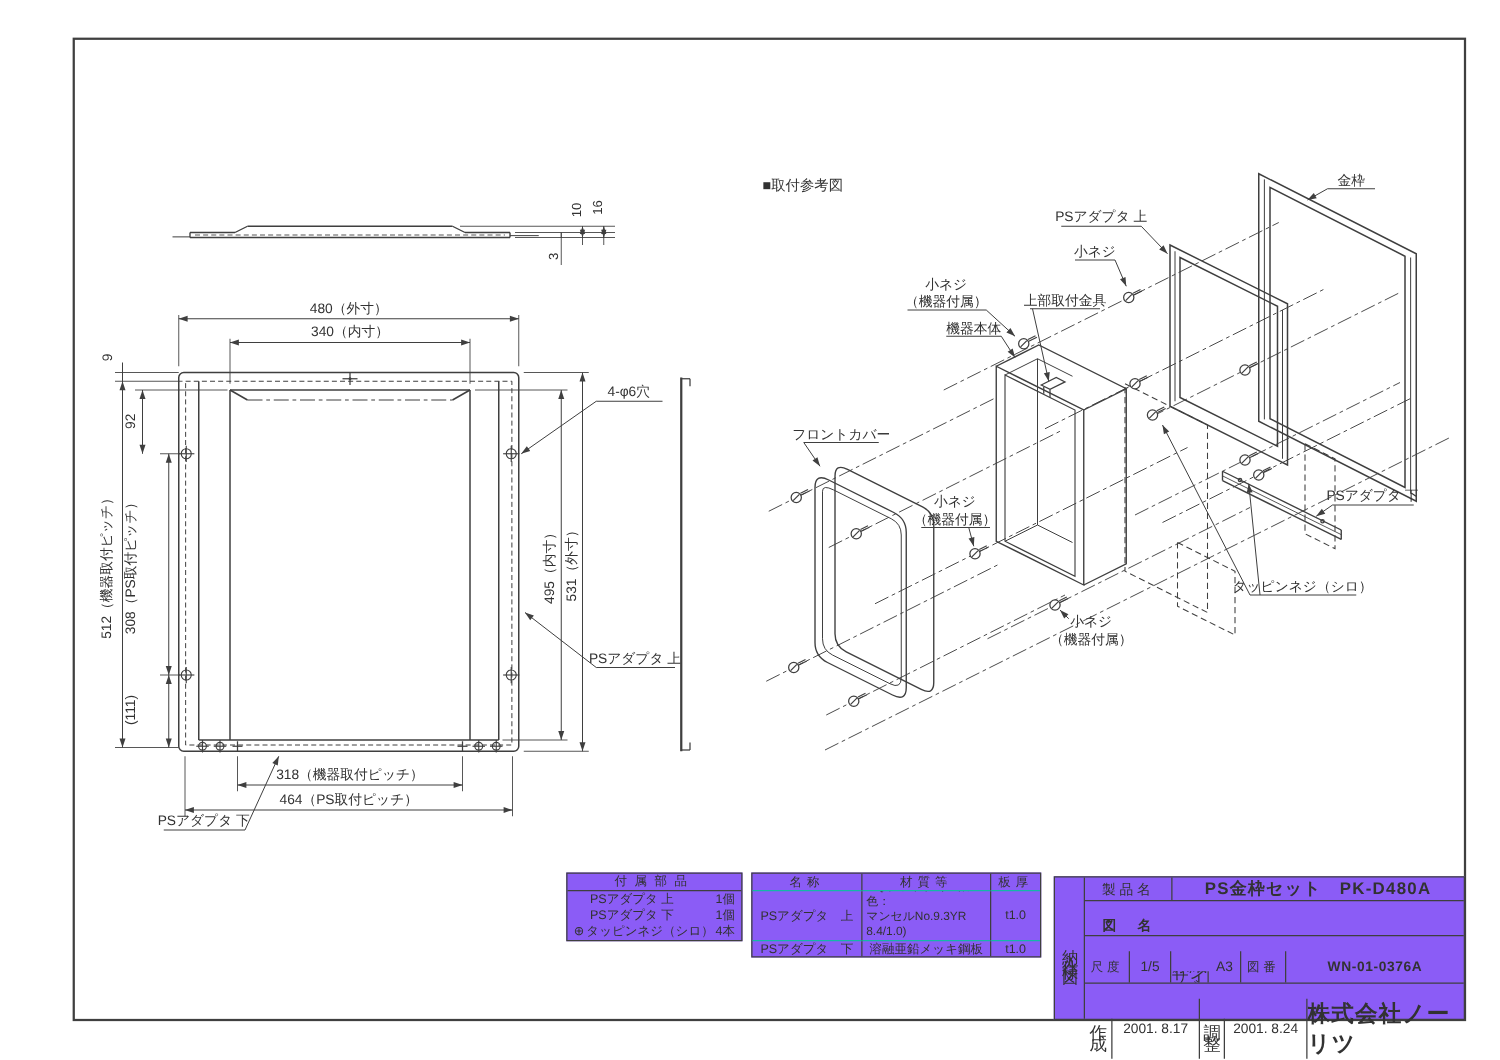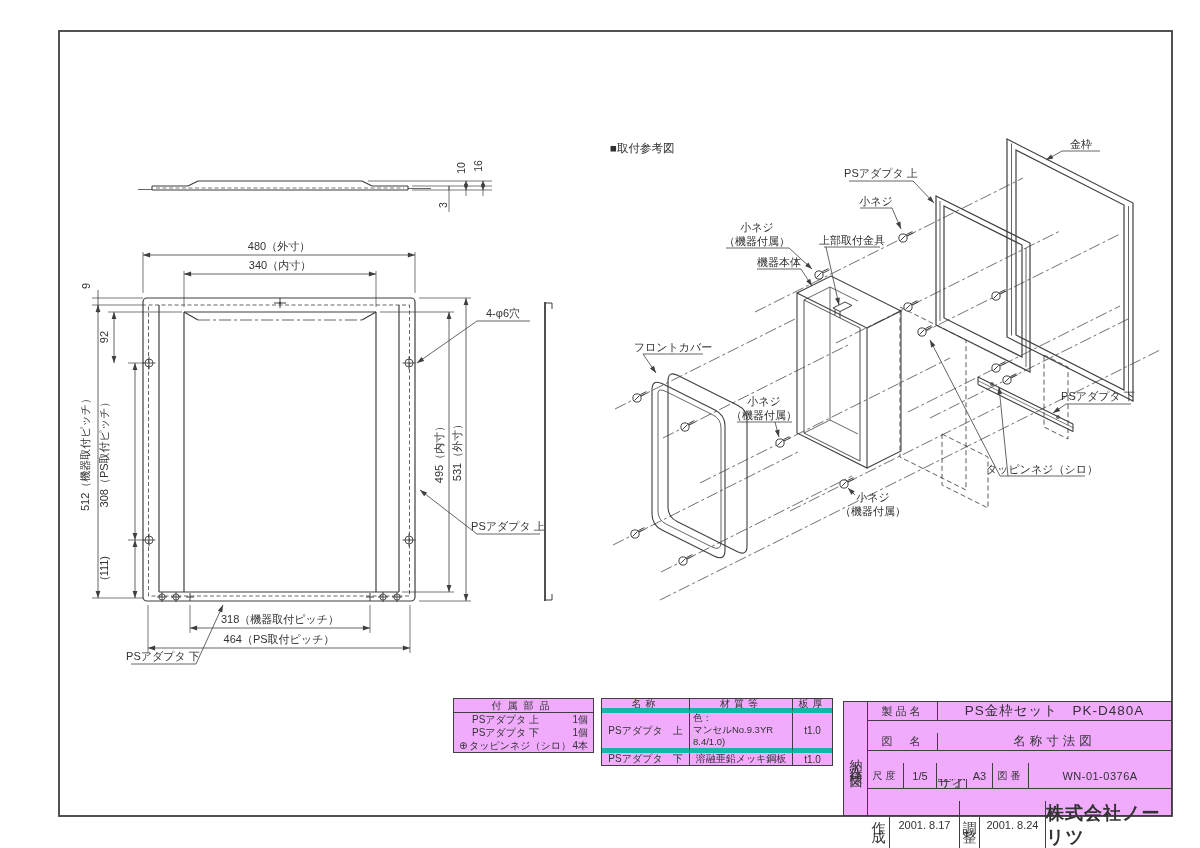--- a/index.html
+++ b/index.html
@@ -3,55 +3,55 @@
 <meta charset="utf-8">
 <style>
   * { margin:0; padding:0; box-sizing:border-box; }
   html,body { width:1200px; height:848px; background:#ffffff; overflow:hidden;
               font-family:"Liberation Sans","DejaVu Sans",sans-serif; color:#323232; }
   #sheet { position:relative; width:1200px; height:848px; background:#ffffff; }
   svg.draw { position:absolute; left:0; top:0; z-index:1; }
   svg.draw text { fill:#323232; font-family:"Liberation Sans","DejaVu Sans",sans-serif; }
 
   
-  .abs { position:absolute; z-index:2; background:#f0abfc; }
+  .abs { position:absolute; z-index:2; background:#8b5cf6; }
   .tborder { border:1.4px solid #3f3f3f; }
 
   
   #parts-table { left:453px; top:698px; width:141px; height:55px; font-size:10px; }
   #parts-table .pt-title { height:14px; line-height:13px; text-align:center; letter-spacing:6px;
                            border-bottom:1px solid #3f3f3f; }
   #parts-table .pt-row { display:flex; height:13px; line-height:13px; padding:0 5px; }
   #parts-table .pt-icon { width:13px; }
   #parts-table .pt-name { flex:1; white-space:nowrap; }
   #parts-table .pt-qty { width:22px; text-align:right; }
 
   
   #material-table { left:601px; top:698px; width:232px; height:68px; font-size:10px;
                     display:grid; grid-template-columns:88px 103px 1fr; grid-template-rows:14px 40px 1fr; }
-  #material-table > div { border-right:1px solid #3f3f3f; border-bottom:5px solid #14b8a6;
+  #material-table > div { border-right:1px solid #3f3f3f; border-bottom:1px solid #14b8a6;
                           display:flex; align-items:center; justify-content:center; overflow:hidden; }
   #material-table > div.last-col { border-right:none; }
   #material-table > div.last-row { border-bottom:none; }
   #material-table .hdr { letter-spacing:4px; }
   #material-table .mat-lines { flex-direction:column; justify-content:flex-end; align-items:stretch;
                                font-size:9.5px; line-height:12px; padding:0 3px; }
   #material-table .mat-lines .c { text-align:center; }
   #material-table .mat-lines .l { text-align:left; }
 
   
   #title-block { left:843px; top:701px; width:329px; height:115px; display:flex; font-size:11px; }
   #tb-doctype { width:24px; border-right:1px solid #3f3f3f; display:flex; align-items:center; justify-content:center;
                 writing-mode:vertical-rl; text-orientation:upright; font-size:13px; letter-spacing:4px; }
   #tb-main { flex:1; display:flex; flex-direction:column;gap:12px; }
   .tb-row { display:flex; border-bottom:1px solid #3f3f3f; }
   .tb-row:last-child { border-bottom:none; }
   .tb-cell { border-right:1px solid #3f3f3f; display:flex; align-items:center; justify-content:center;
              overflow:hidden; }
-  .tb-cell:last-child { border-right:none; }
+  .tb-cell:last-child { border-right:none;font-weight:bold; }
   #tb-r1 { height:39px; } #tb-r2 { height:25px; } #tb-r3 { height:26px; } #tb-r4 { flex:1; }
   .lbl { letter-spacing:3px; }
   .small2 { font-size:14px; line-height:9px; text-align:center;margin-top:16px; }
   #tb-company { font-weight:bold; font-size:18px; letter-spacing:1px; }
   #tb-product-value { font-size:13.5px; letter-spacing:1px; }
   #tb-drawing-value { font-size:12.5px; letter-spacing:4px; }
 </style>
 </head>
 <body>
 
@@ -395,21 +395,20 @@
 
 <div id="title-block" class="abs tborder">
   <div id="tb-doctype">納入仕様図</div>
   <div id="tb-main">
     <div class="tb-row" id="tb-r1">
       <div class="tb-cell lbl" style="width:70px">製品名</div>
       <div class="tb-cell" style="flex:1" id="tb-product-value">PS金枠セット　PK-D480A</div>
     </div>
     <div class="tb-row" id="tb-r2">
       <div class="tb-cell lbl" style="width:70px">図　名</div>
-      <div class="tb-cell" style="flex:1" id="tb-drawing-value">名称寸法図</div>
     </div>
     <div class="tb-row" id="tb-r3">
       <div class="tb-cell lbl" style="width:36px;font-size:10px">尺度</div>
       <div class="tb-cell" style="width:33px">1/5</div>
       <div class="tb-cell small2" style="width:30px">原紙サイズ</div>
       <div class="tb-cell" style="width:26px">A3</div>
       <div class="tb-cell lbl" style="width:36px;font-size:10px">図番</div>
       <div class="tb-cell" style="flex:1;letter-spacing:0.5px">WN-01-0376A</div>
     </div>
     <div class="tb-row" id="tb-r4">

